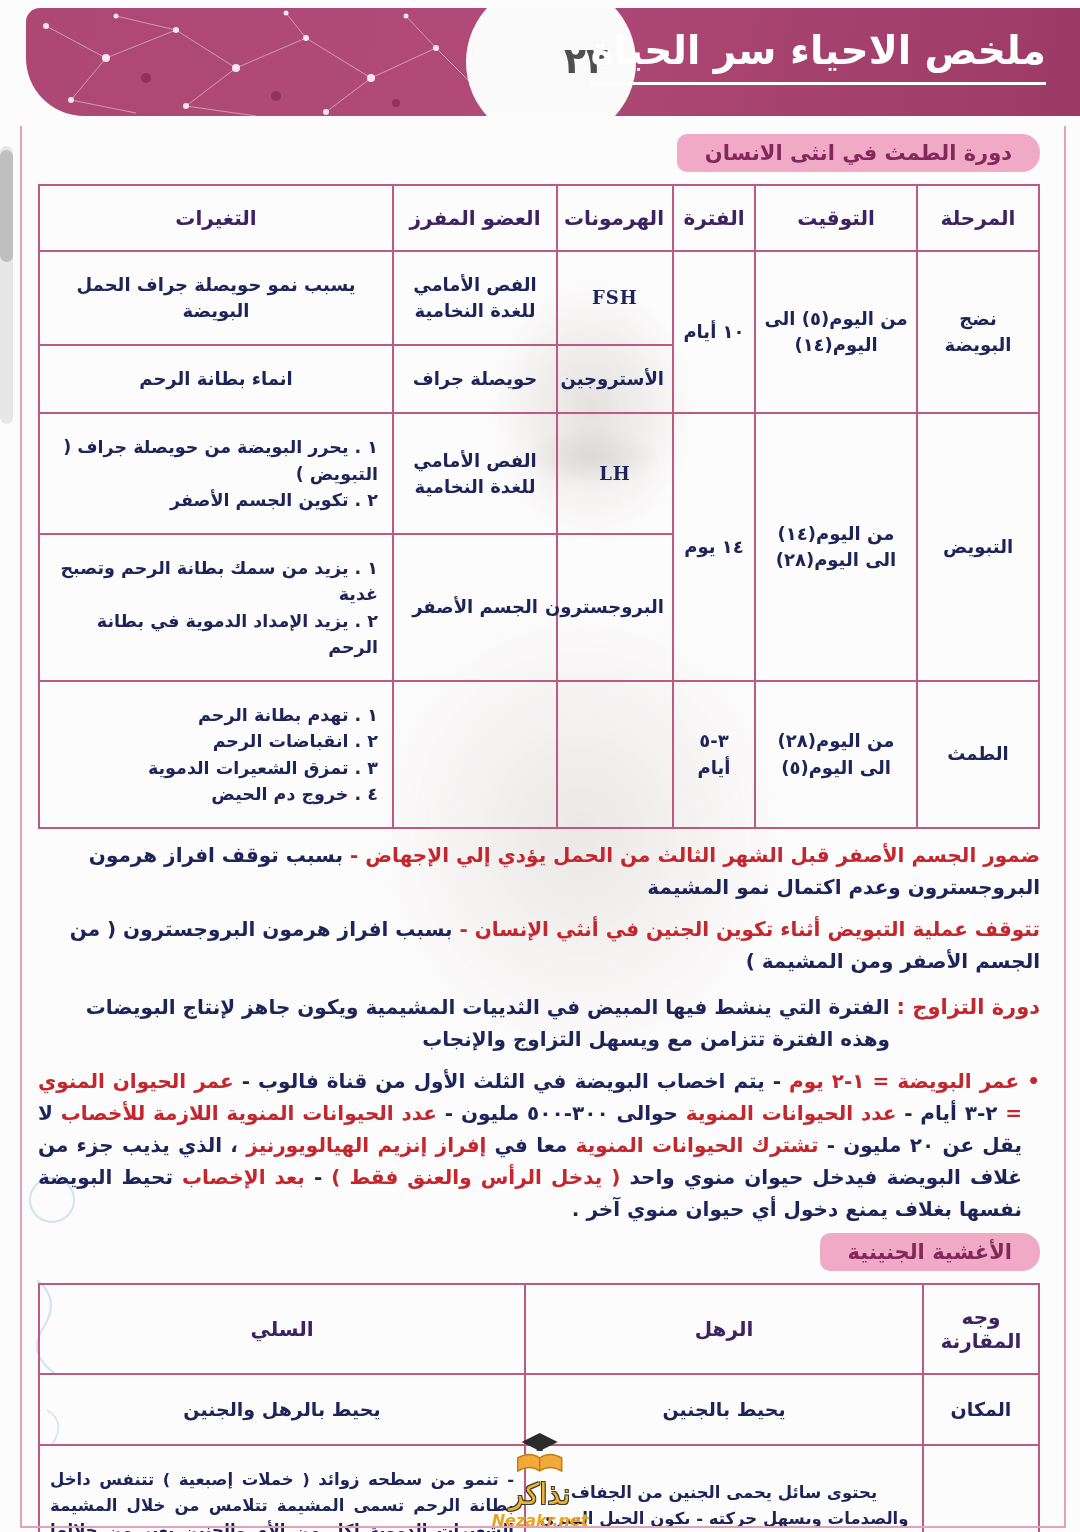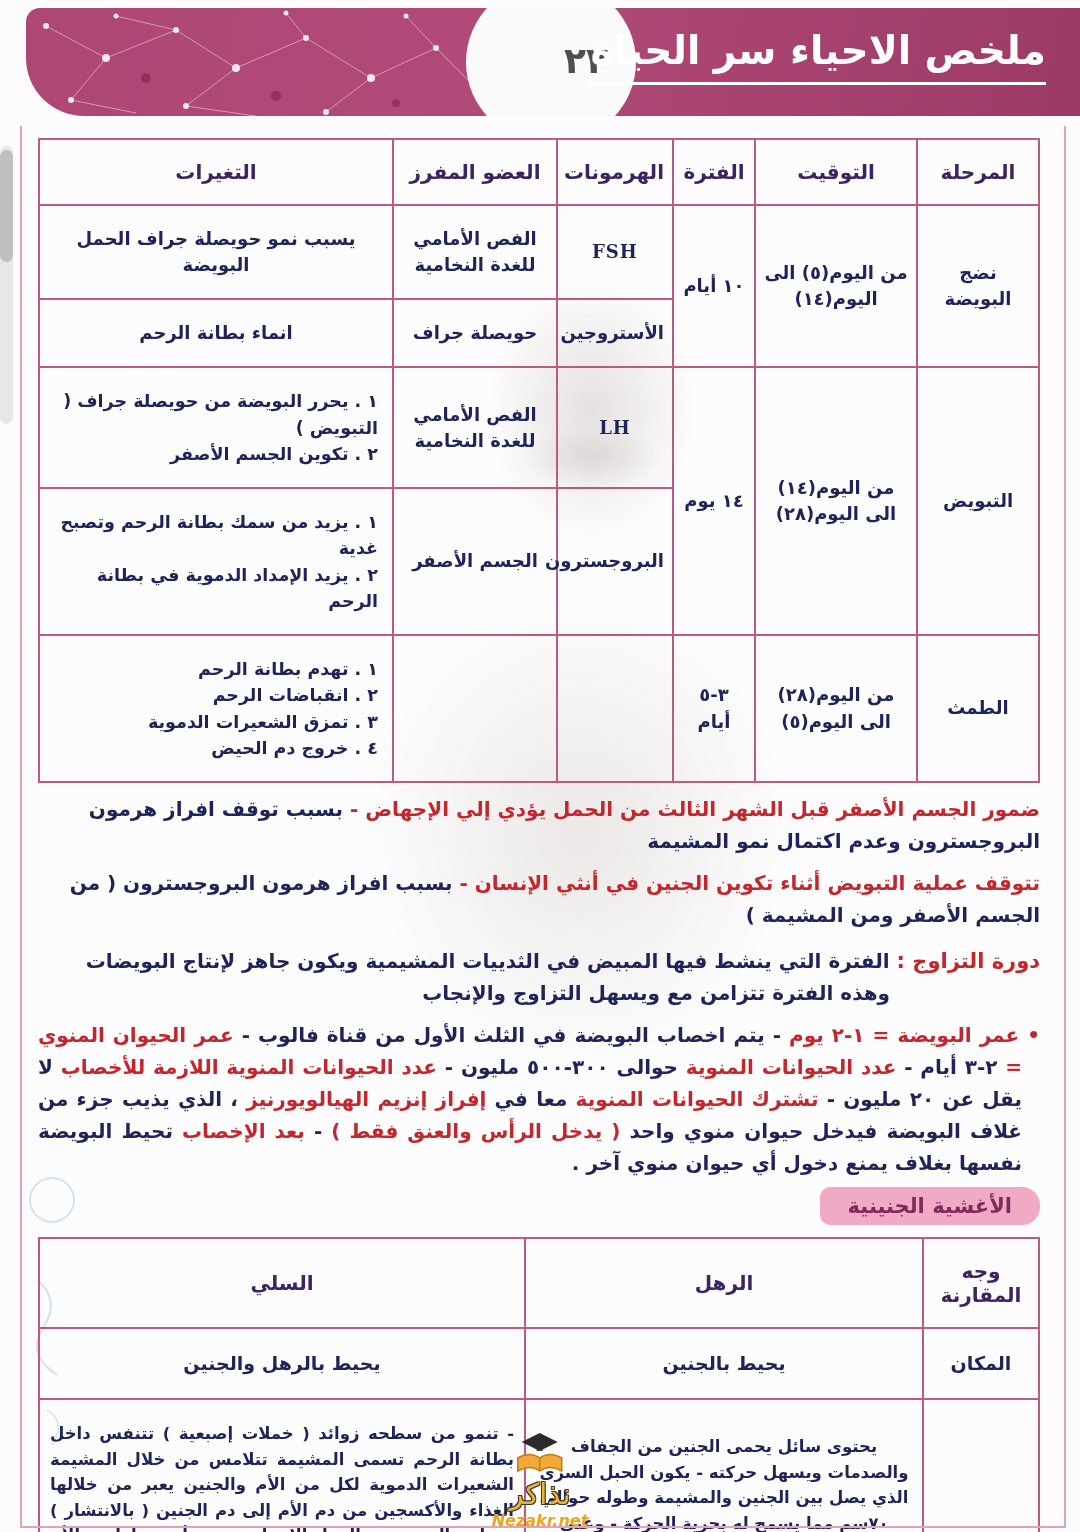--- a/index.html
+++ b/index.html
@@ -153,20 +153,21 @@
   <div class="side-line-right"></div>
   <div class="bottom-line"></div>
   <svg class="doodle" width="70" height="300" viewBox="0 0 70 300">
     <circle cx="30" cy="40" r="22" fill="none" stroke="#9fc3e8" stroke-width="2"></circle>
     <path d="M15 120 Q40 140 20 170 Q5 195 35 215" fill="none" stroke="#9fc3e8" stroke-width="2"></path>
     <path d="M25 250 Q45 262 30 285" fill="none" stroke="#a8cdea" stroke-width="2"></path>
   </svg>
 
   <main class="content">
 
+    <div class="badge">دورة الطمث في انثى الانسان</div>
 
     <table class="tbl cycle">
       <colgroup>
         <col class="c-stage">
           <col class="c-timing">
           <col class="c-period">
           <col class="c-horm">
           <col class="c-organ">
           <col class="c-changes">
       </colgroup>

